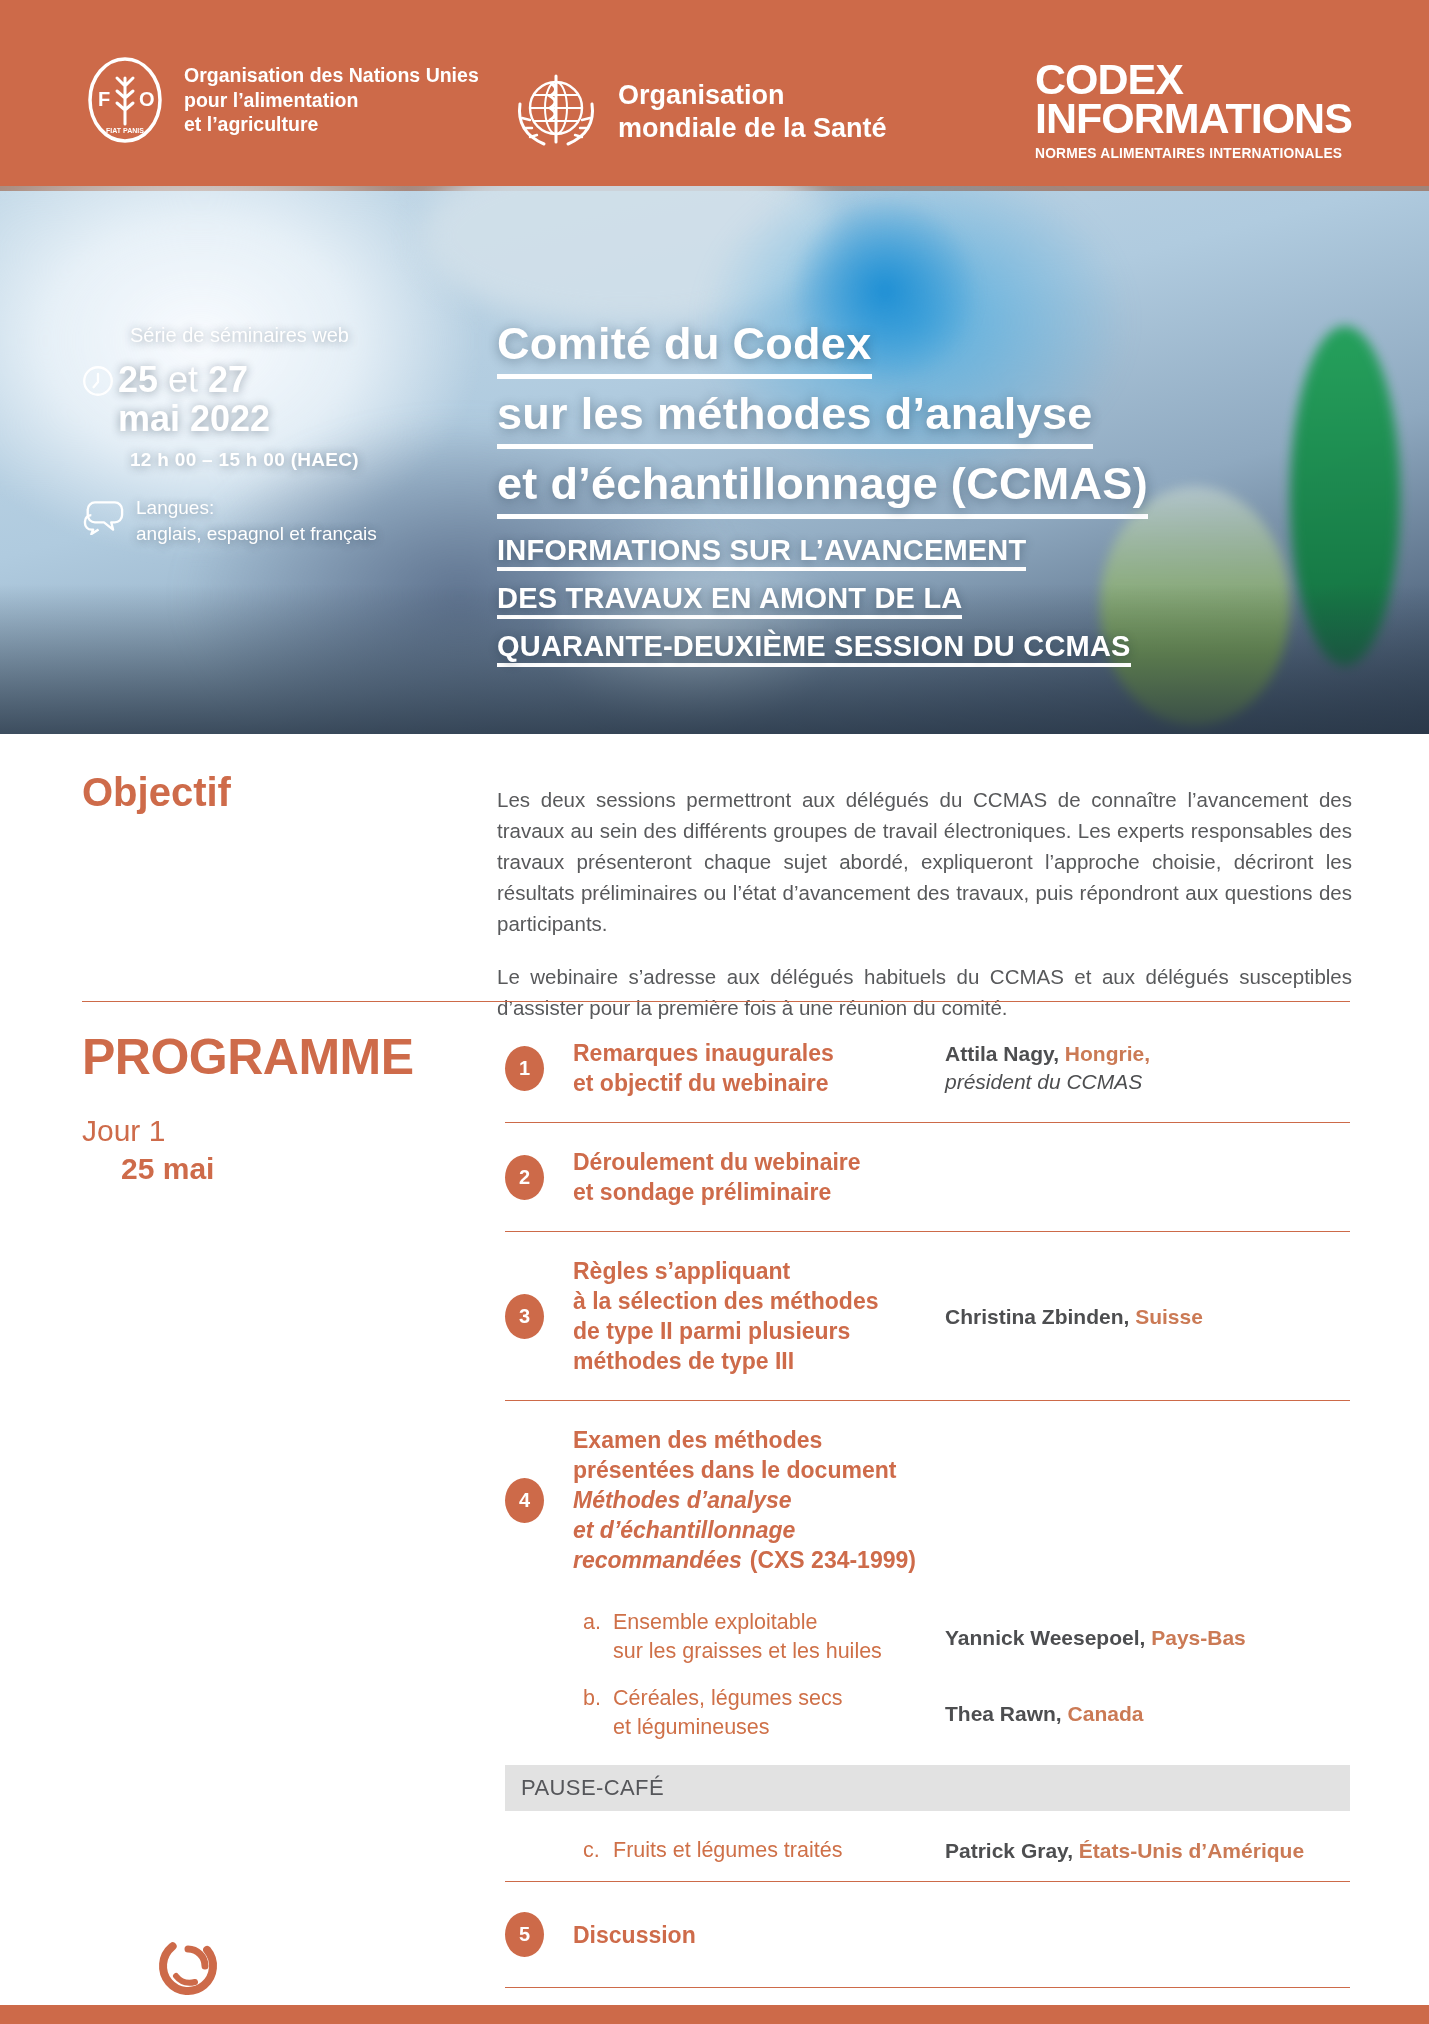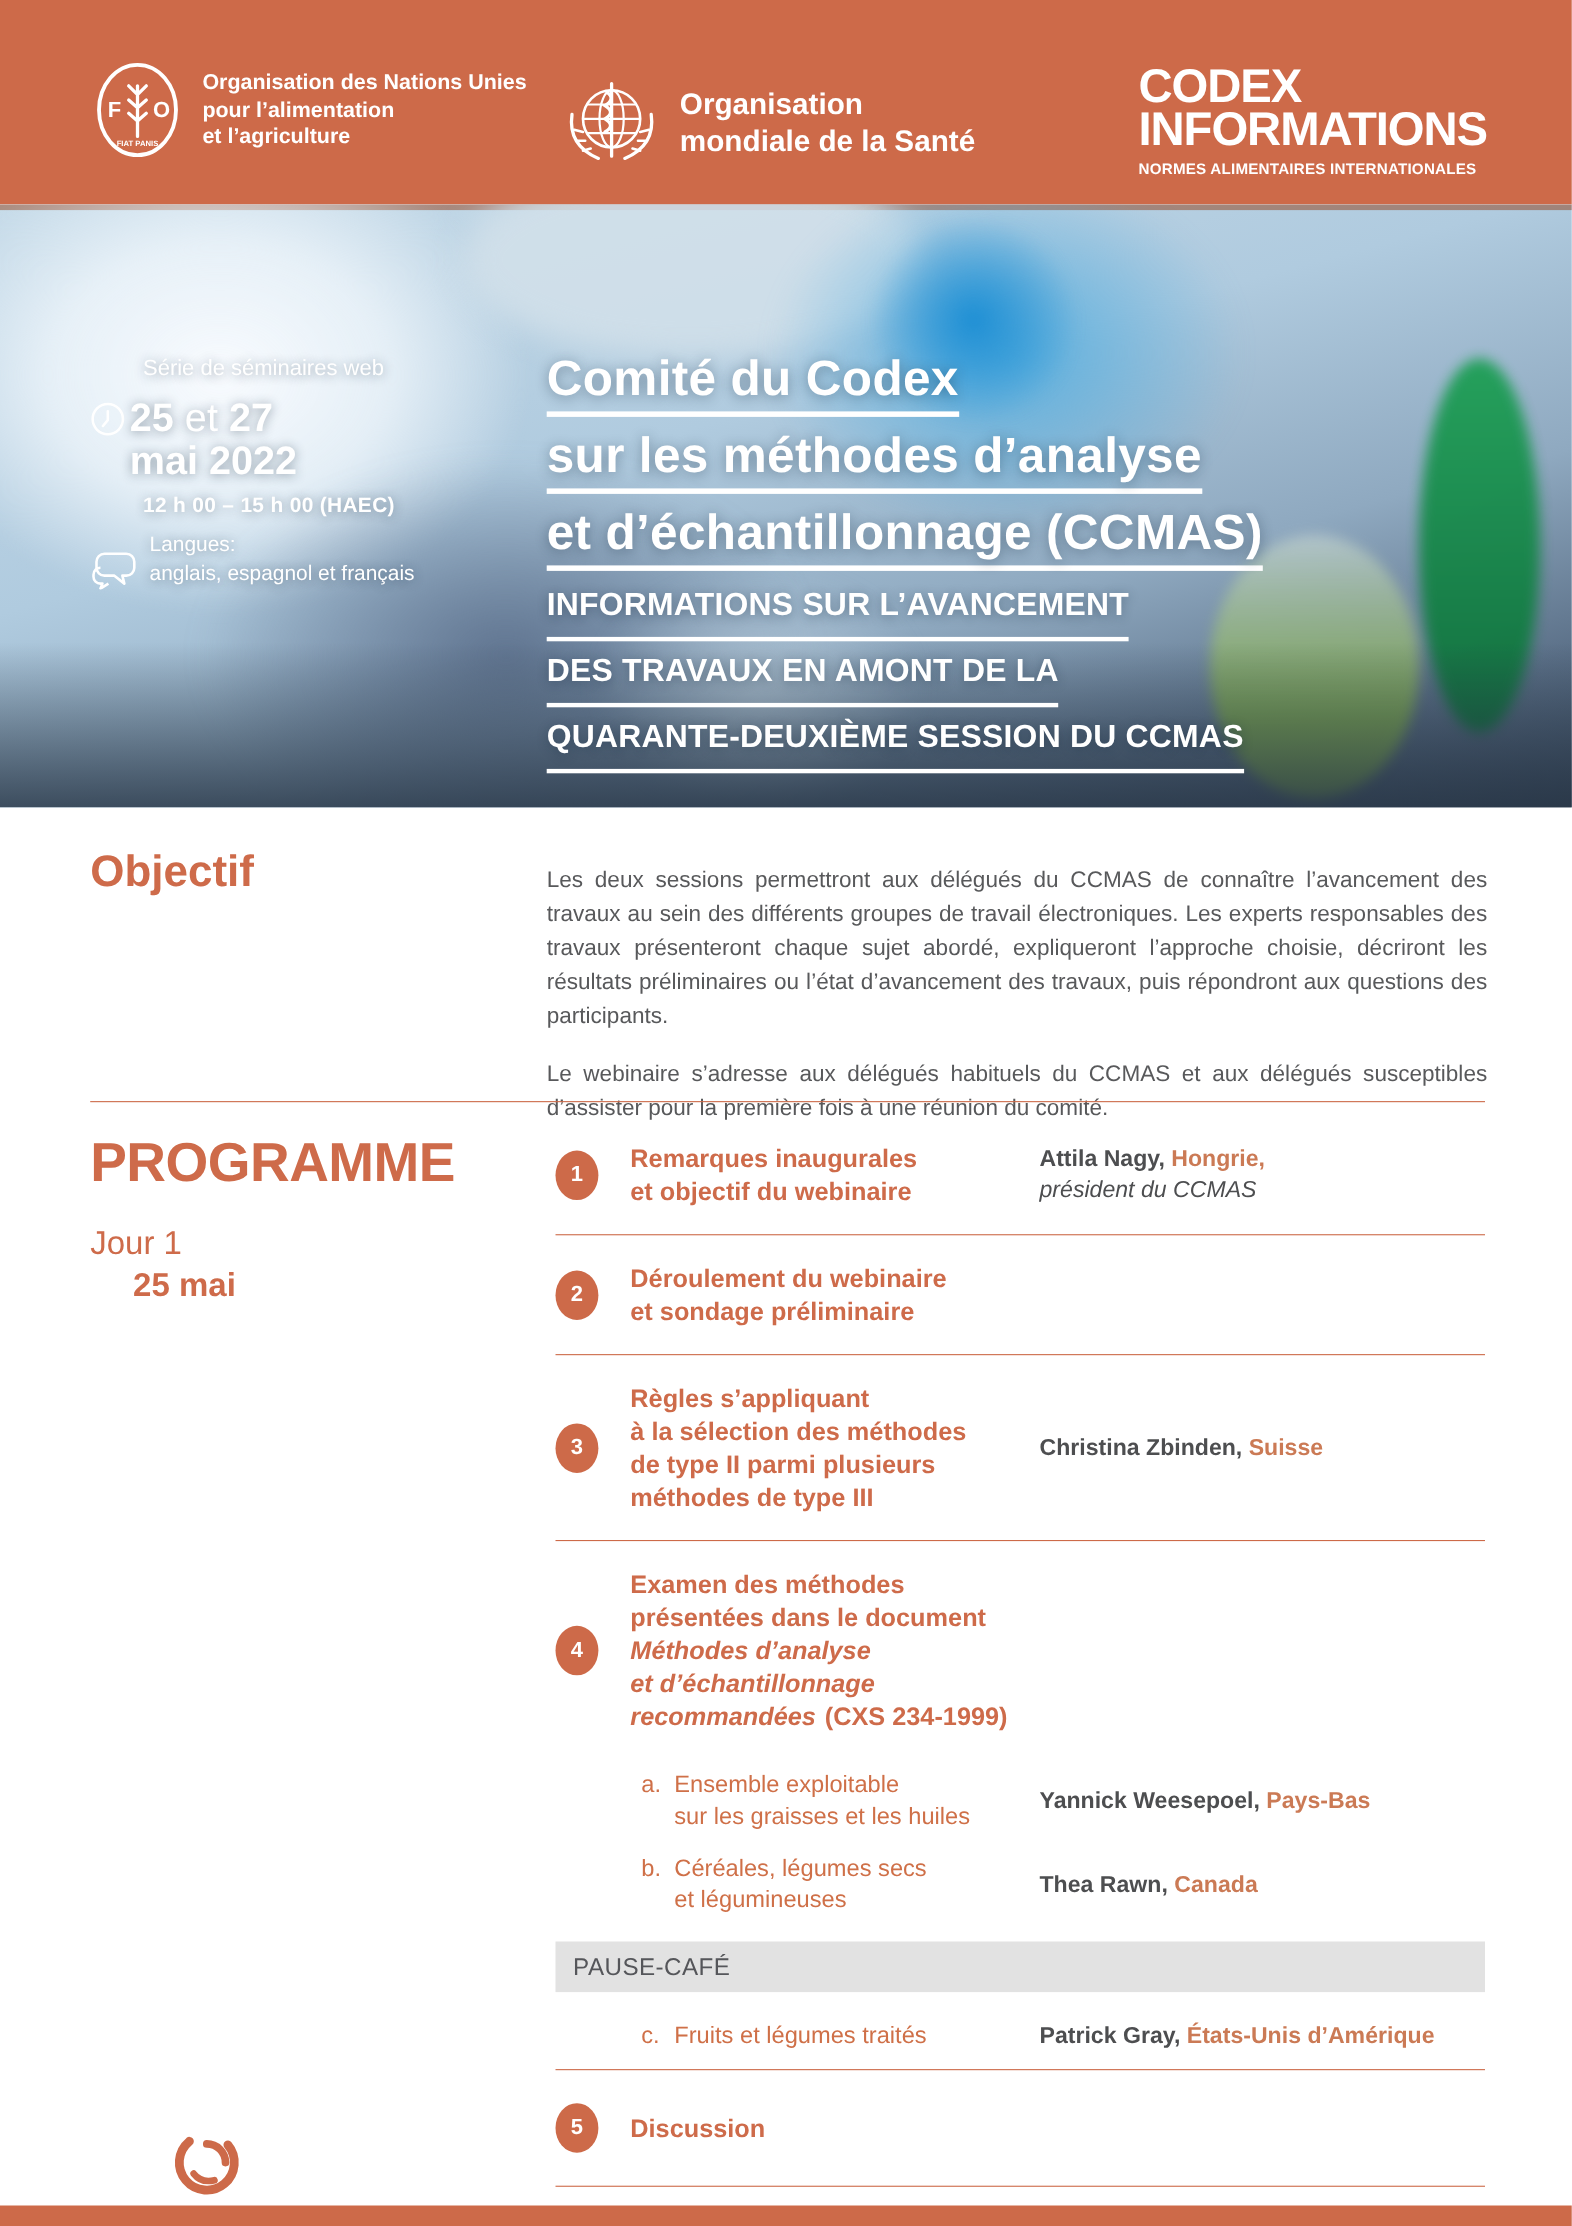--- a/index.html
+++ b/index.html
@@ -40,30 +40,30 @@
   .hero::before{content:"";position:absolute;left:0;top:0;right:0;height:5px;background:rgba(148,74,40,.55);}
   .hero::after{content:"";position:absolute;left:0;bottom:0;right:0;height:150px;background:linear-gradient(rgba(40,54,70,0),rgba(38,52,68,.8));}
 
   .hero-info{position:absolute;left:82px;top:138px;z-index:3;text-shadow:0 1px 10px rgba(25,45,65,.45);}
   .series{margin-left:48px;font-size:20px;font-weight:400;}
   .date-row{display:flex;gap:4px;margin-top:14px;align-items:flex-start;}
   .clock{flex:0 0 32px;margin-top:4px;}
   .date-big{font-size:36px;font-weight:800;line-height:1.08;}
   .conj{font-weight:400;margin:0 10px;}
   .time{margin-left:48px;font-size:19px;font-weight:800;margin-top:10px;letter-spacing:0.3px;}
-  .lang-row{display:flex;gap:10px;margin-top:12px;align-items:flex-end;}
+  .lang-row{display:flex;gap:10px;margin-top:24px;align-items:flex-start;}
   .speech{flex:0 0 44px;margin-top:2px;}
   .lang-text{font-size:19px;line-height:1.4;}
 
   .hero-title{position:absolute;left:497px;top:132px;z-index:3;text-shadow:0 2px 12px rgba(20,40,60,.4);}
   .t-line{margin-bottom:9px;}
   .t-line span{display:inline-block;font-size:45px;font-weight:800;letter-spacing:0.3px;border-bottom:5px solid #fff;padding-bottom:4px;}
   .hero-sub{position:absolute;left:497px;top:348px;z-index:3;text-shadow:0 2px 10px rgba(20,40,60,.4);}
   .st-line{margin-bottom:11px;}
-  .st-line span{display:inline-block;font-size:29px;font-weight:800;letter-spacing:0.2px;border-bottom:4px solid #fff;padding-bottom:12px;}
+  .st-line span{display:inline-block;font-size:29px;font-weight:800;letter-spacing:0.2px;border-bottom:4px solid #fff;padding-bottom:0;}
 
   
   .obj-heading{position:absolute;left:82px;top:770px;font-size:40px;font-weight:800;color:var(--accentText);}
   .obj-text{position:absolute;left:497px;top:784px;width:855px;color:var(--bodyText);font-size:20.5px;line-height:31px;text-align:justify;}
   .obj-text p + p{margin-top:22px;}
 
   .main-divider{position:absolute;left:82px;top:1001px;width:1268px;border-top:1px solid var(--accent);}
 
   
   .prog-left{position:absolute;left:82px;top:1028px;color:var(--accentText);}

